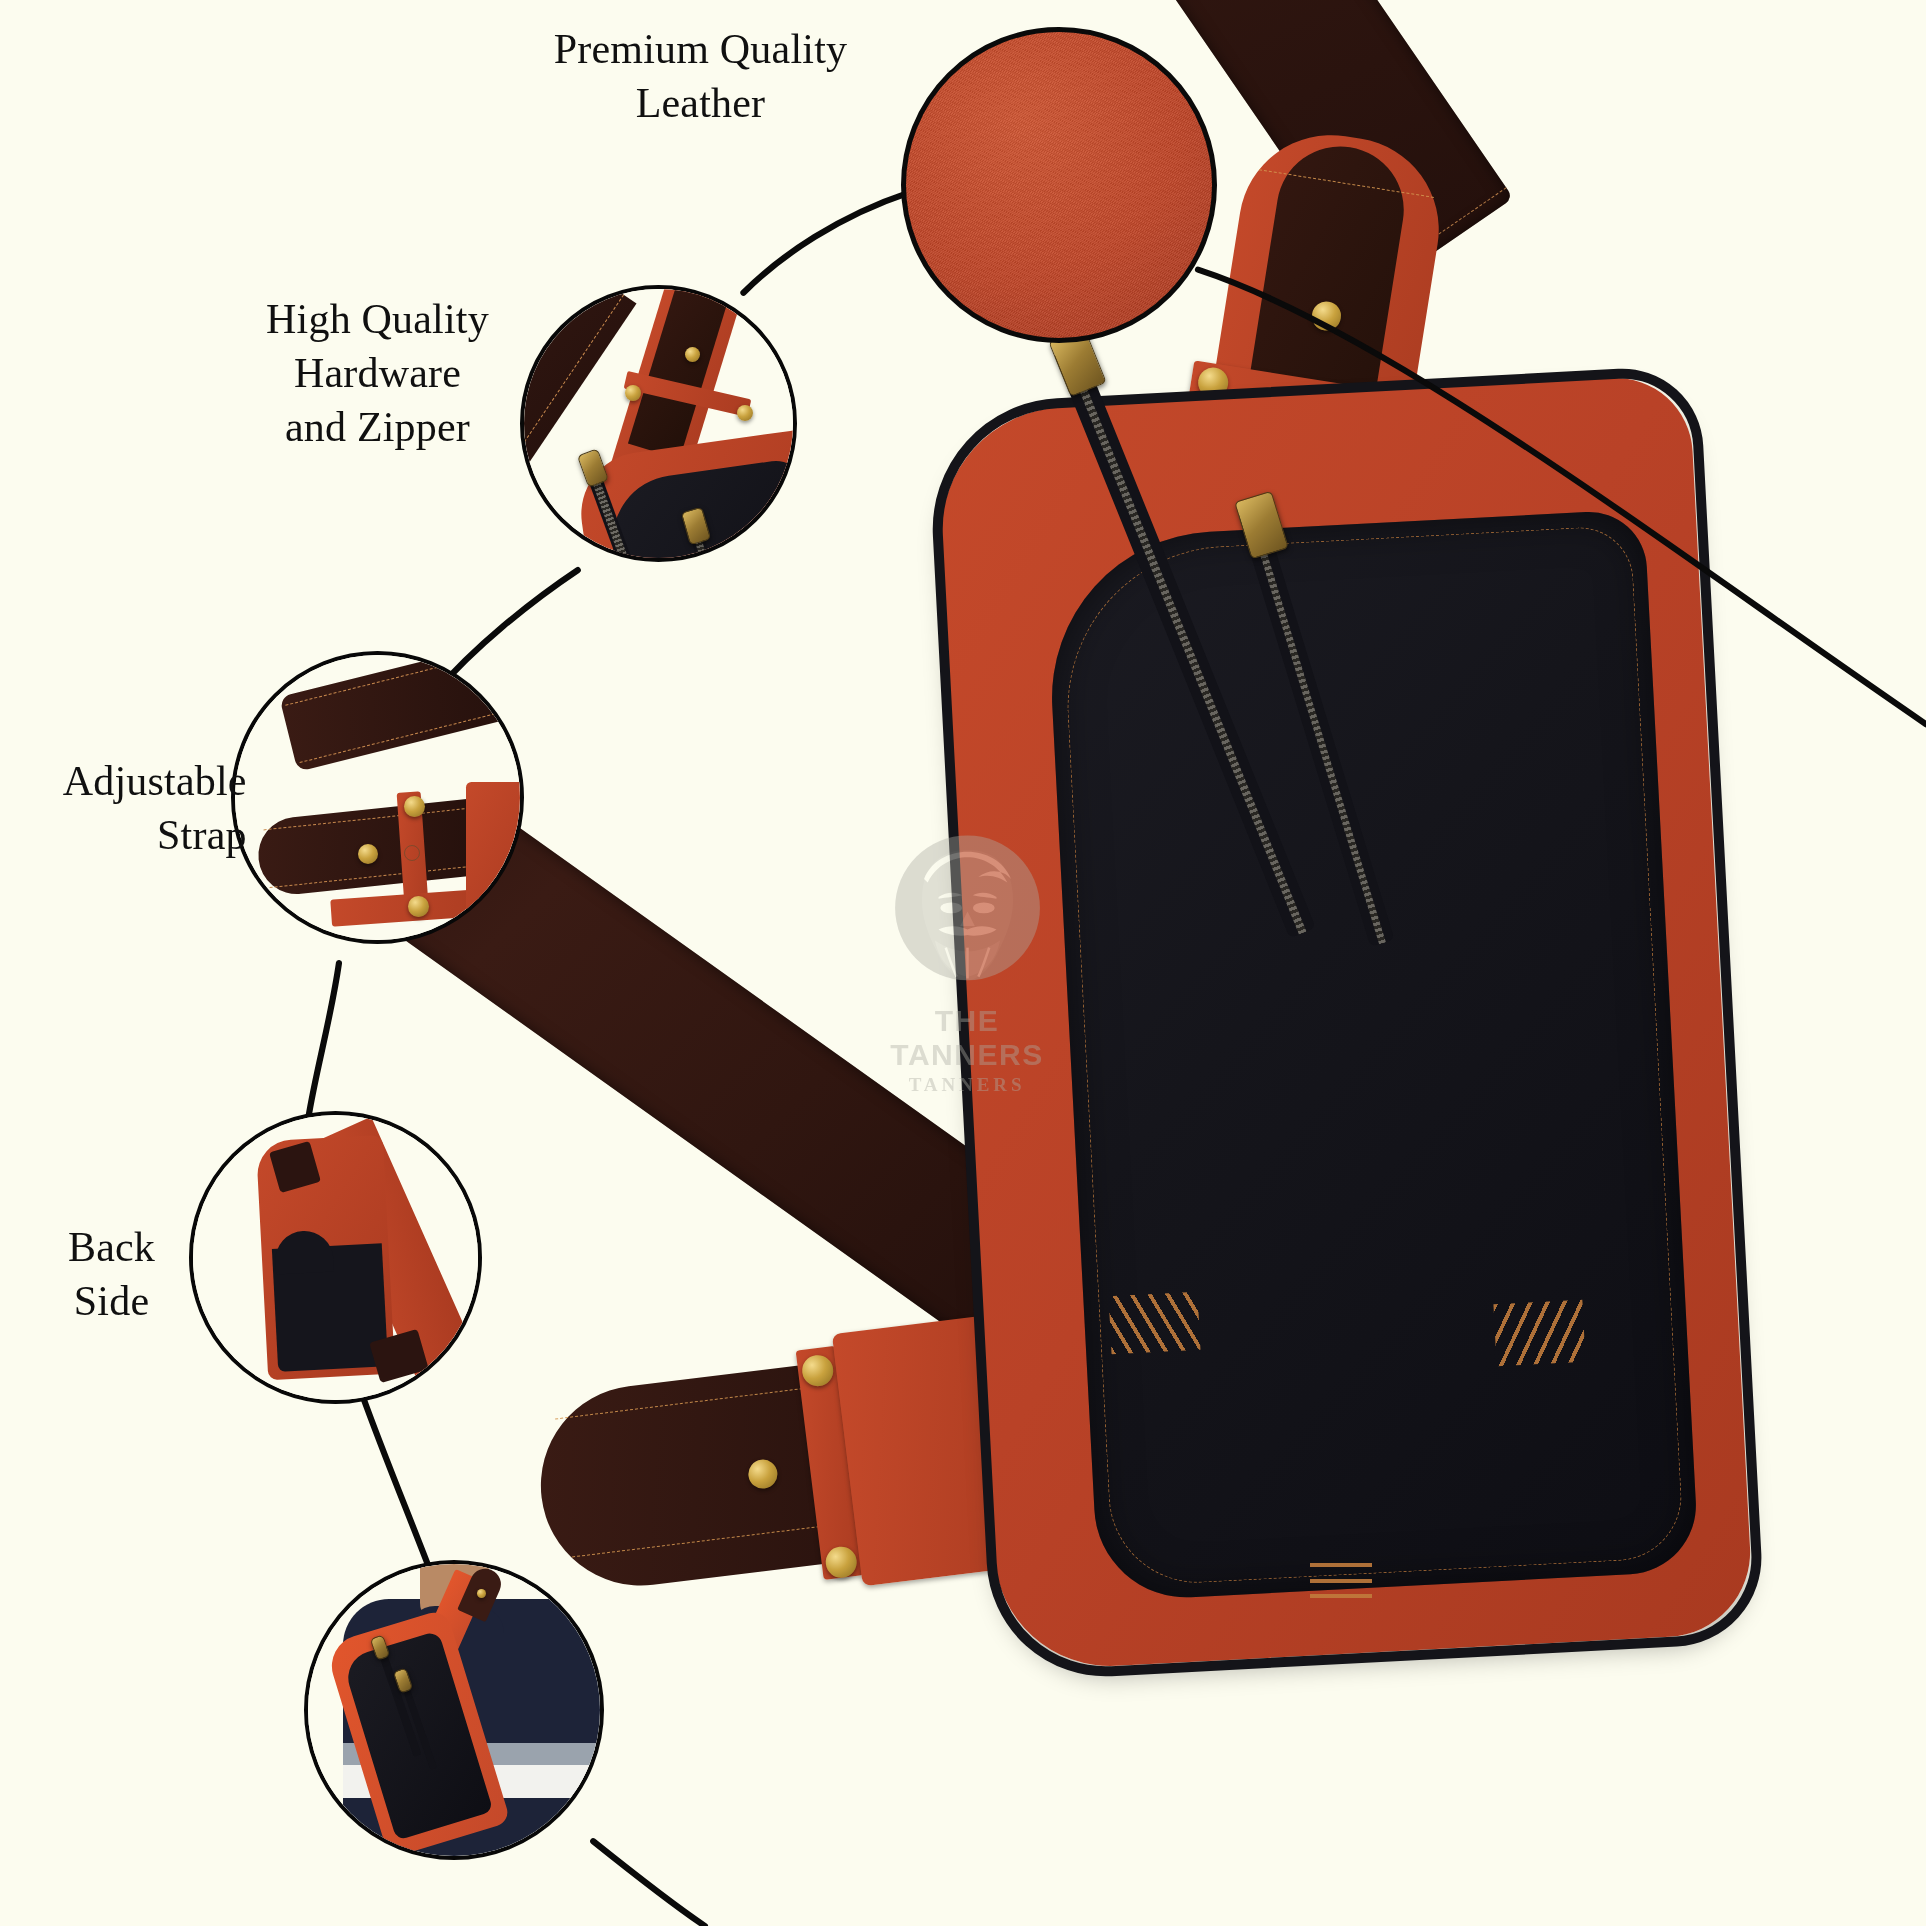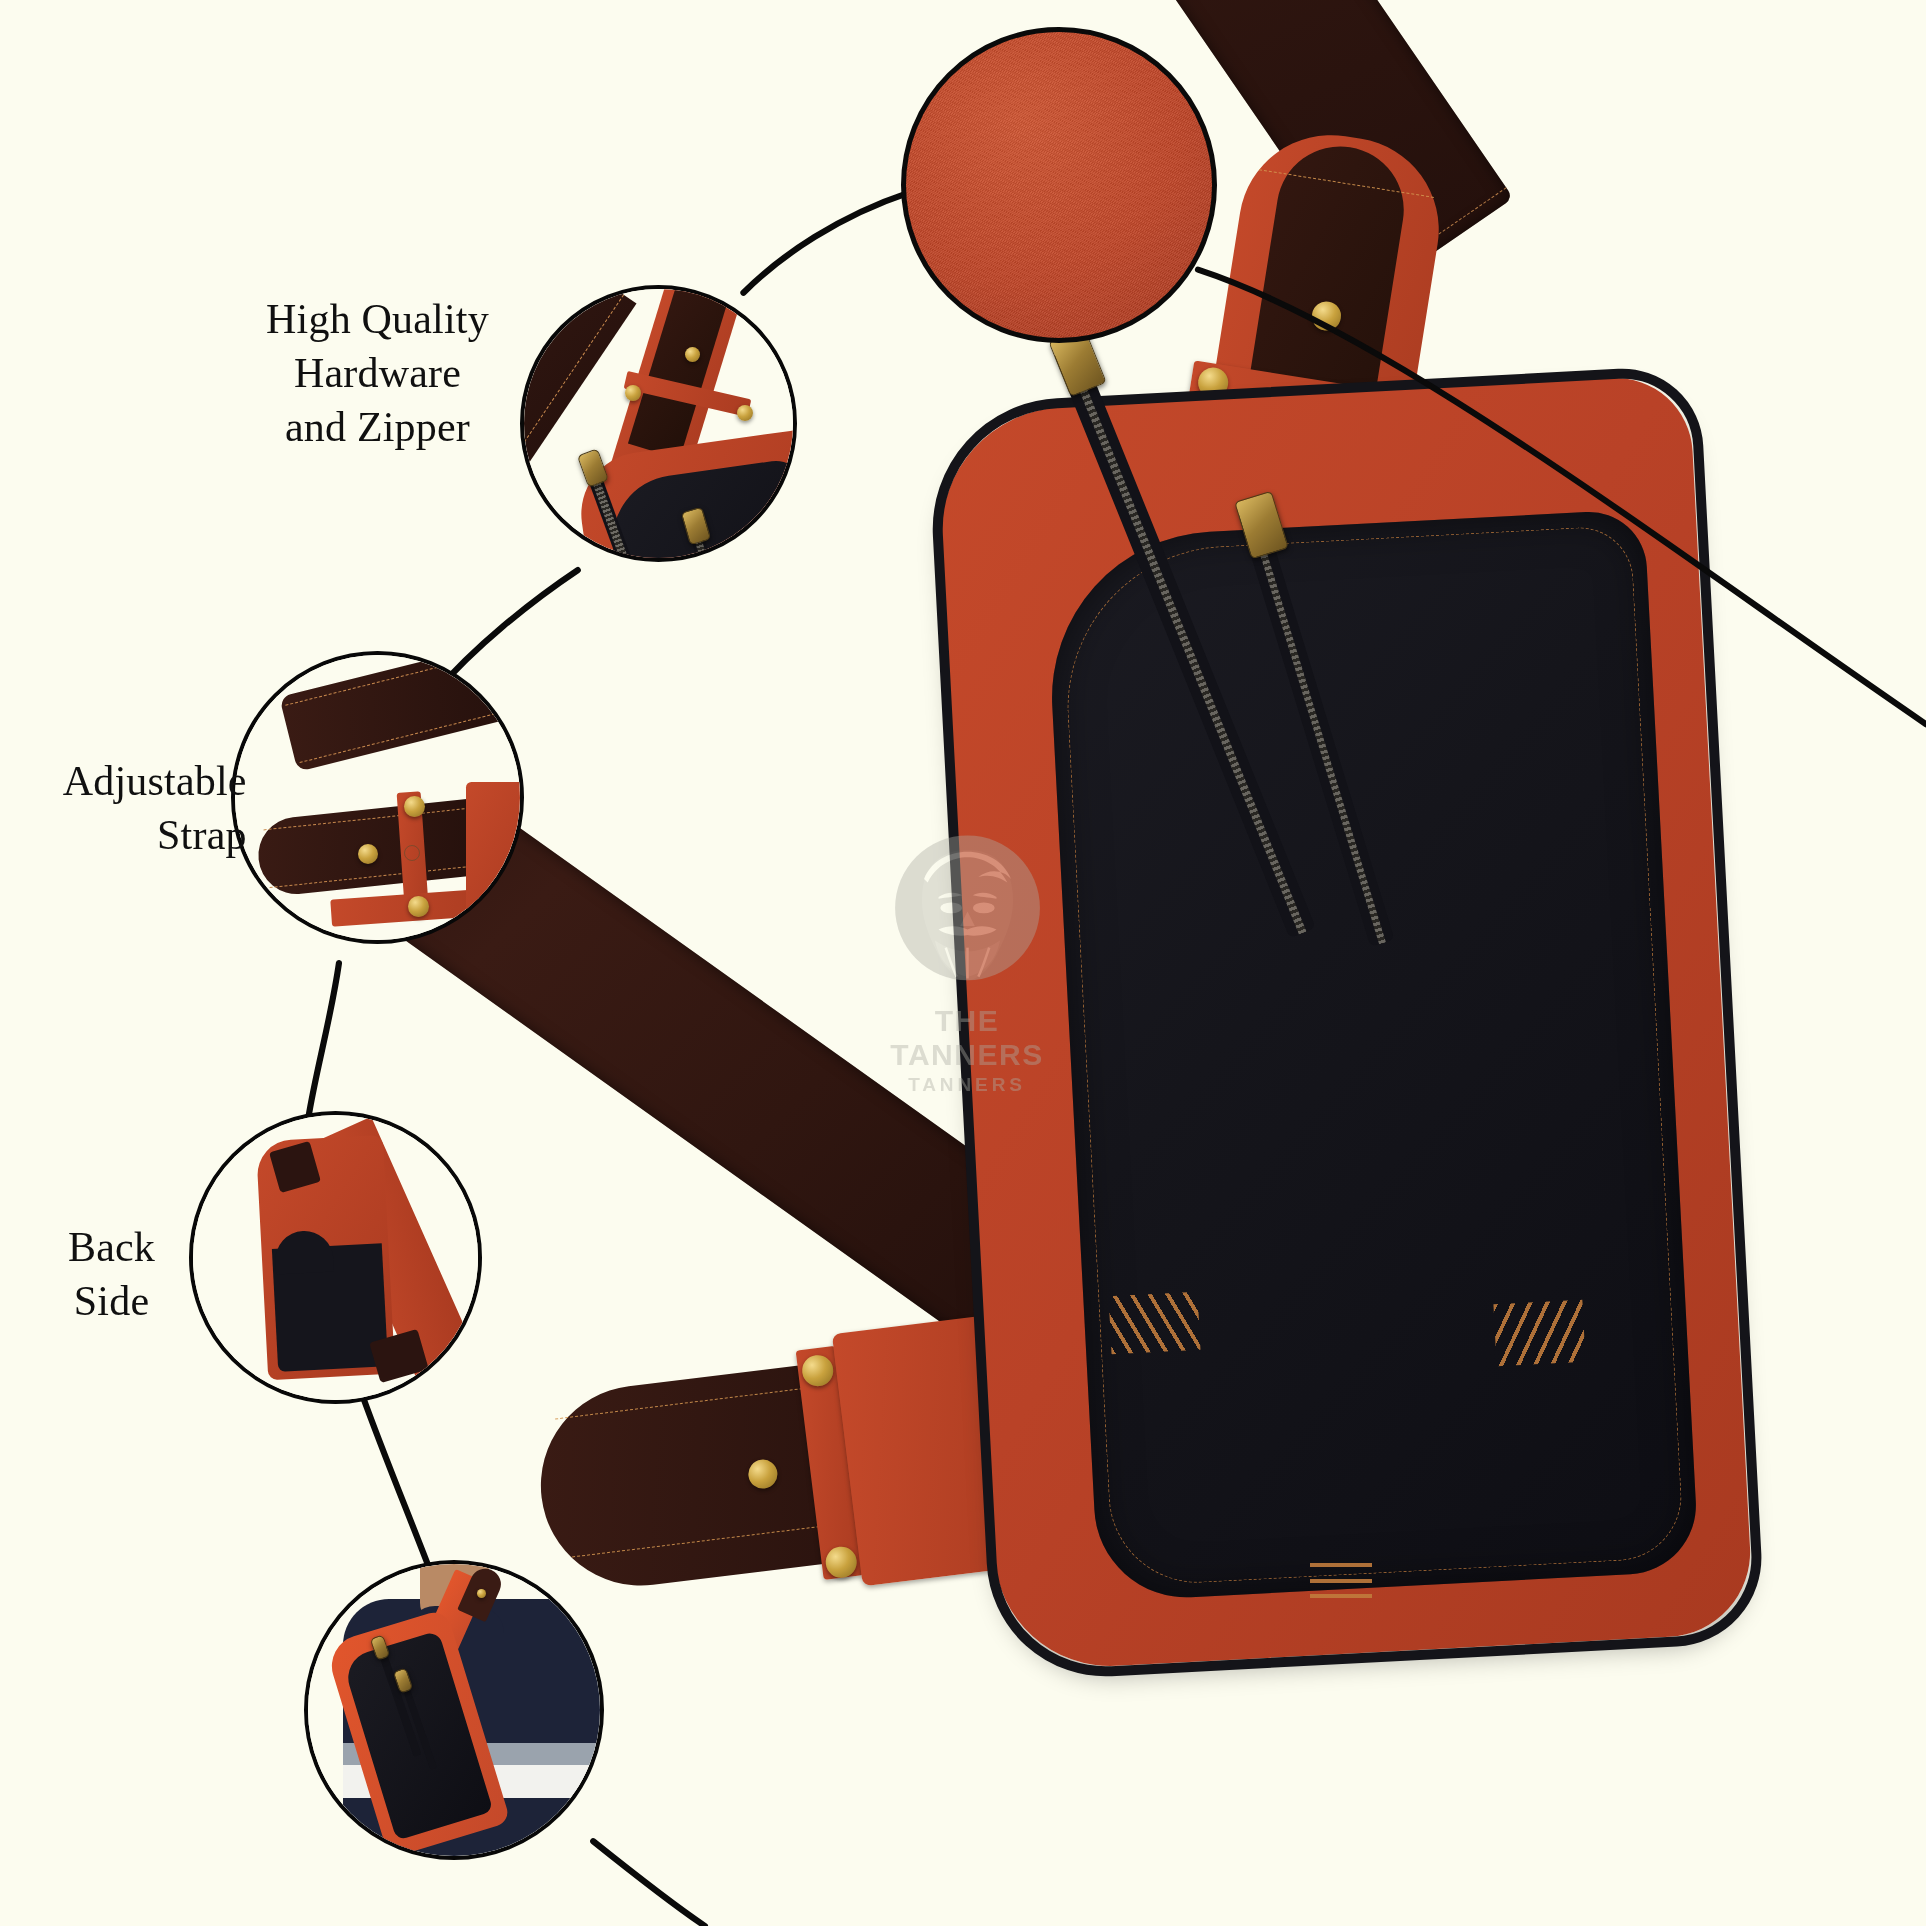--- a/index.html
+++ b/index.html
@@ -104,21 +104,21 @@
   #watermark{
     position:absolute;left:859px;top:821px;width:216px;height:254px;
     opacity:.40;text-align:center;
   }
   #watermark .wm-title{
     font-family:"Liberation Sans","DejaVu Sans",sans-serif;
     font-weight:bold;font-size:30px;letter-spacing:1.5px;color:#ADADA4;
     margin-top:2.3px;
   }
   #watermark .wm-sub{
-    font-family:Liberation Sans, sans-serif;
+    font-family:Liberation Serif, serif;
     font-weight:bold;font-size:19px;letter-spacing:3.9px;color:#ADADA4;
     margin-top:1.5px;
   }
 </style>
 </head>
 <body>
 
 <div class="stage">
 
   <div id="mainbag">
@@ -367,20 +367,22 @@
                   border-radius:27px 13px 10px 10px;transform:rotate(-17deg);"></div>
       <div style="position:absolute;left:68px;top:82px;width:7.7px;height:116px;
                   background:#121218;transform:rotate(-19deg);transform-origin:50% 0;border-radius:2.3px;"></div>
       <div style="position:absolute;left:91px;top:114px;width:7px;height:96px;
                   background:#121218;transform:rotate(-19deg);transform-origin:50% 0;border-radius:2.3px;"></div>
       <div class="zippull" style="left:65px;top:72px;width:12.3px;height:21px;transform:rotate(-19deg);"></div>
       <div class="zippull" style="left:88px;top:105px;width:12.3px;height:21px;transform:rotate(-19deg);"></div>
     </div>
   </div>
 
+  <div class="label ctr" style="left:508px;top:23px;width:385px;">Premium Quality
+Leather</div>
 
   <div class="label ctr" style="left:208px;top:293px;width:339px;">High Quality
 Hardware
 and Zipper</div>
 
   <div class="label ctr" style="left:7.7px;top:755px;width:239px;text-align:right;">Adjustable
 Strap</div>
 
   <div class="label ctr" style="left:23px;top:1221px;width:177px;">Back
 Side</div>

